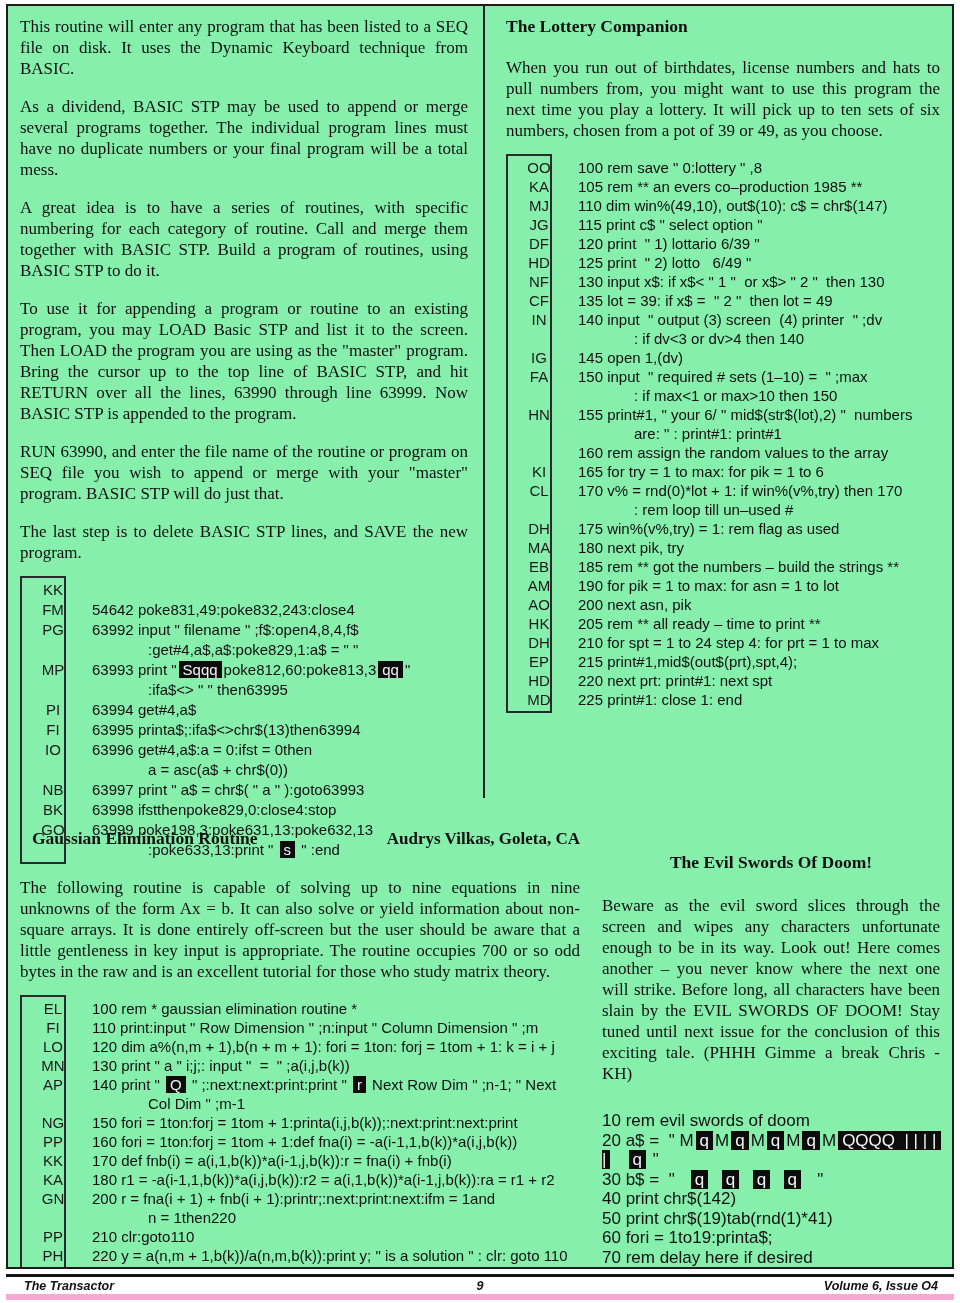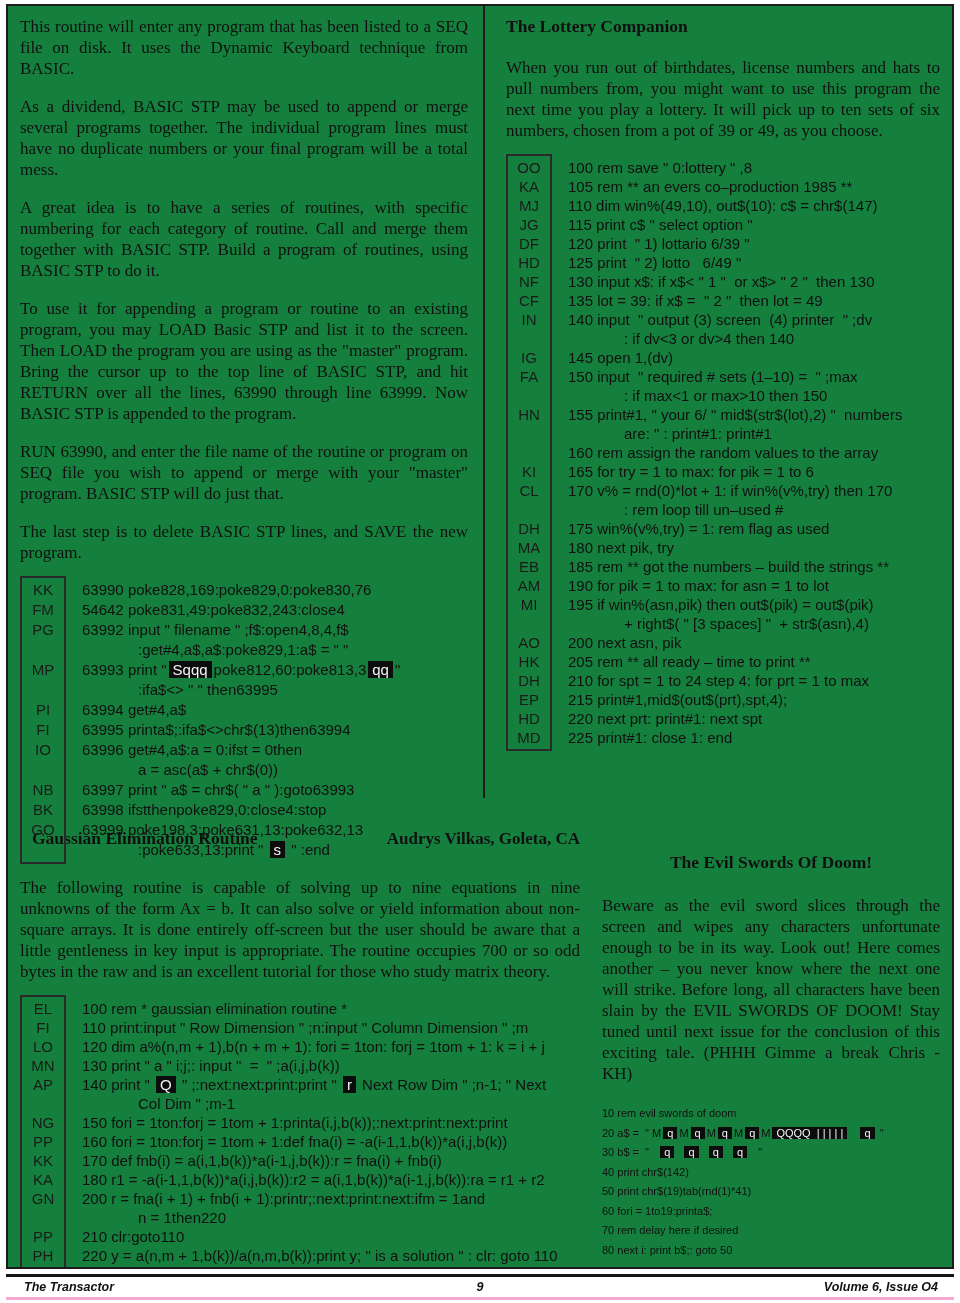--- a/index.html
+++ b/index.html
@@ -1,31 +1,31 @@
 <!DOCTYPE html>
 <html><head>
 <meta charset="utf-8">
 <style>
   * { margin:0; padding:0; box-sizing:border-box; }
   html,body { width:960px; height:1303px; background:#ffffff; overflow:hidden;
               font-family:"Liberation Serif", serif; color:#101010; }
   .page-frame { position:absolute; top:4px; left:6px; right:6px; bottom:34px;
-                border:2px solid #1c1c1c; background:#15803d; padding:10px 12px; overflow:hidden; }
+                border:2px solid #1c1c1c; background:#86efac; padding:10px 12px; overflow:hidden; }
 
   
   .top-section { position:relative; display:flex; gap:26px; height:778px; }
   .col-divider { position:absolute; left:463px; top:-10px; bottom:-4px; width:2px; background:#1c1c1c; }
   .col-left  { flex:0 0 448px; }
   .col-right { flex:1 1 auto; padding-left:12px; }
 
   p.body-par { font-size:17px; line-height:21px; text-align:justify; margin-bottom:17px; }
   h2.sec-title { font-size:17.5px; font-weight:bold; margin-bottom:20px; }
 
   
-  .listing { position:relative; font-family:"Liberation Sans", sans-serif; font-size:15px; }
+  .listing { position:relative; font-family:"Liberation Sans", sans-serif; font-size:15px;padding-left:10px; }
   .listing .code-box { position:absolute; left:0; top:-4px; bottom:-4px; width:46px;
                        border:2px solid #2a2a2a; }
   .listing-row { display:flex; }
   .cs-code { flex:0 0 46px; text-align:center; color:#1a1a1a; }
   .row-lines { flex:1 1 auto; padding-left:16px; }
   .code-line { white-space:pre-wrap; }
   .code-line.cont { padding-left:56px; }
   .rev { background:#0c0c0c; color:#f5f5f5; padding:0 4px; margin:0 2px; }
 
   .stp-listing { margin-top:6px; line-height:20px; }
@@ -33,26 +33,26 @@
   .gauss-listing { margin-top:2px; line-height:19px; }
 
   
   .bottom-section { display:flex; gap:22px; margin-top:22px; }
   .col-gauss { flex:0 0 560px; }
   .col-evil  { flex:1 1 auto; }
   .gauss-head { display:flex; justify-content:space-between; align-items:baseline; margin-bottom:16px; }
   .gauss-head h2 { font-size:17.5px; font-weight:bold; margin:12px; }
   .byline { font-size:17px; font-weight:bold; }
   .evil-title { text-align:center; font-size:17.5px; font-weight:bold; margin:36px 0 22px 0; }
-  .plain-code { font-family:"Liberation Sans", sans-serif; font-size:11px; line-height:19.5px; margin-top:20px; }
+  .plain-code { font-family:"Liberation Sans", sans-serif; font-size:17px; line-height:19.5px; margin-top:27px; }
   .plain-line { white-space:pre-wrap; }
 
   
   .footer { position:absolute; left:6px; right:6px; bottom:3px; height:26px;
-            border-top:3px solid #141414; border-bottom:3px solid #f9a8d4;
+            border-top:3px solid #141414; border-bottom:6px solid #f9a8d4;
             display:flex; align-items:center;
             font-family:"Liberation Sans", sans-serif; font-weight:bold; font-style:italic;
             font-size:12.5px; color:#121212; }
   .footer .f-left  { flex:0 0 200px; padding-left:18px; }
   .footer .f-center{ flex:1 1 auto; text-align:center; }
   .footer .f-right { flex:0 0 200px; text-align:right; padding-right:16px; }
 </style>
 </head>
 <body>
 
@@ -67,23 +67,20 @@
           <p class="body-par">As a dividend, BASIC STP may be used to append or merge several programs together. The individual program lines must have no duplicate numbers or your final program will be a total mess.</p>
           <p class="body-par">A great idea is to have a series of routines, with specific numbering for each category of routine. Call and merge them together with BASIC STP. Build a program of routines, using BASIC STP to do it.</p>
           <p class="body-par">To use it for appending a program or routine to an existing program, you may LOAD Basic STP and list it to the screen. Then LOAD the program you are using as the "master" program. Bring the cursor up to the top line of BASIC STP, and hit RETURN over all the lines, 63990 through line 63999. Now BASIC STP is appended to the program.</p>
           <p class="body-par">RUN 63990, and enter the file name of the routine or program on SEQ file you wish to append or merge with your "master" program. BASIC STP will do just that.</p>
           <p class="body-par">The last step is to delete BASIC STP lines, and SAVE the new program.</p>
         </div>
       <div class="listing stp-listing">
           <div class="code-box"></div>
           <div class="listing-row">
             <div class="cs-code">KK</div>
-            <div class="row-lines">
-              <div class="code-line">63990 poke828,169:poke829,0:poke830,76</div>
-            </div>
           </div>
           <div class="listing-row">
             <div class="cs-code">FM</div>
             <div class="row-lines">
               <div class="code-line">54642 poke831,49:poke832,243:close4</div>
             </div>
           </div>
           <div class="listing-row">
             <div class="cs-code">PG</div>
             <div class="row-lines">
@@ -253,27 +250,20 @@
           <div class="listing-row">
             <div class="cs-code">EB</div>
             <div class="row-lines">
               <div class="code-line">185 rem ** got the numbers – build the strings **</div>
             </div>
           </div>
           <div class="listing-row">
             <div class="cs-code">AM</div>
             <div class="row-lines">
               <div class="code-line">190 for pik = 1 to max: for asn = 1 to lot</div>
-            </div>
-          </div>
-          <div class="listing-row">
-            <div class="cs-code">MI</div>
-            <div class="row-lines">
-              <div class="code-line">195 if win%(asn,pik) then out$(pik) = out$(pik)</div>
-              <div class="code-line cont">+ right$( " [3 spaces] "  + str$(asn),4)</div>
             </div>
           </div>
           <div class="listing-row">
             <div class="cs-code">AO</div>
             <div class="row-lines">
               <div class="code-line">200 next asn, pik</div>
             </div>
           </div>
           <div class="listing-row">
             <div class="cs-code">HK</div>

